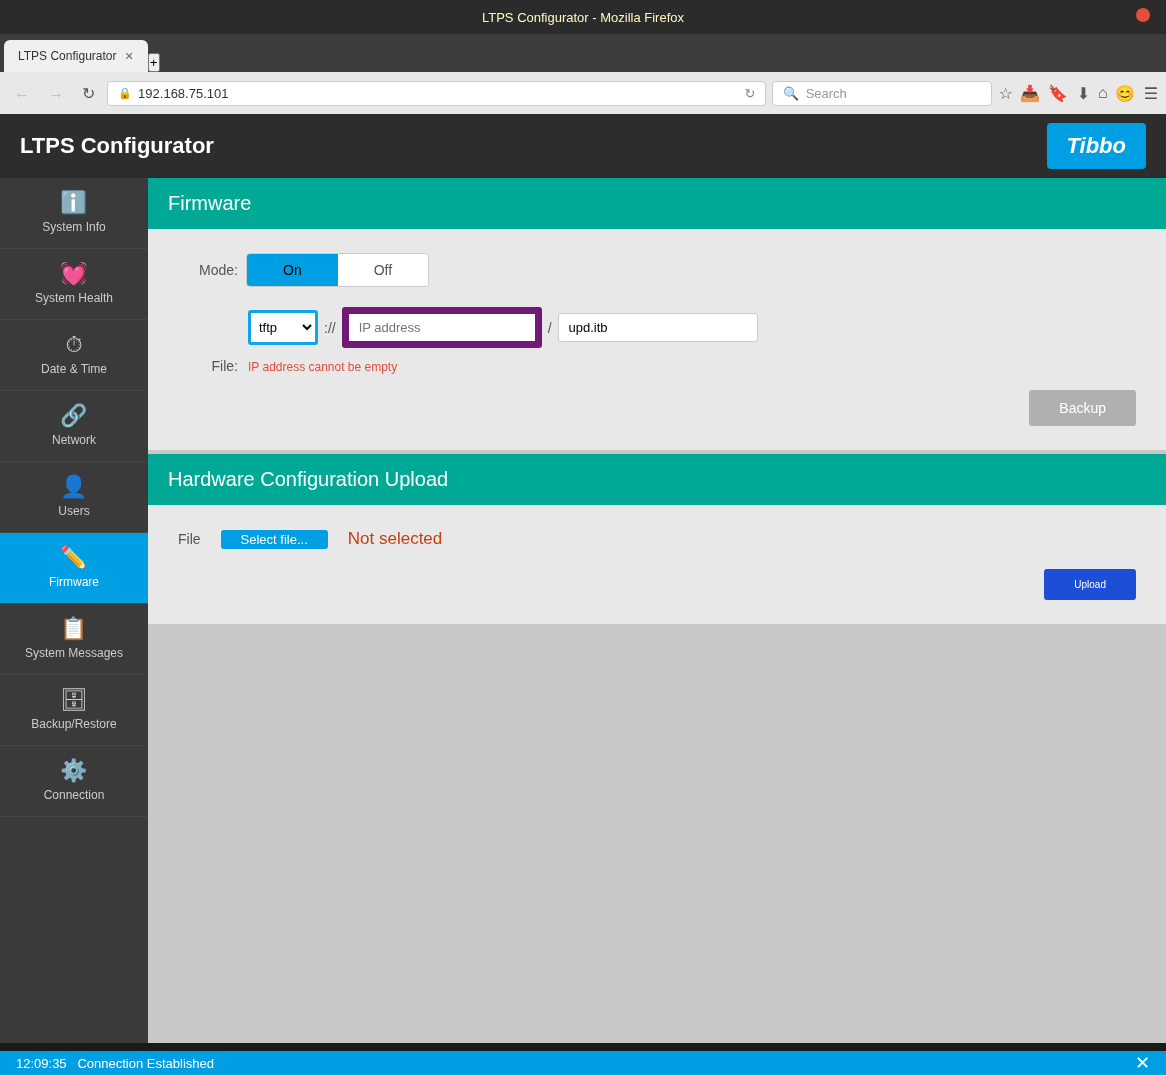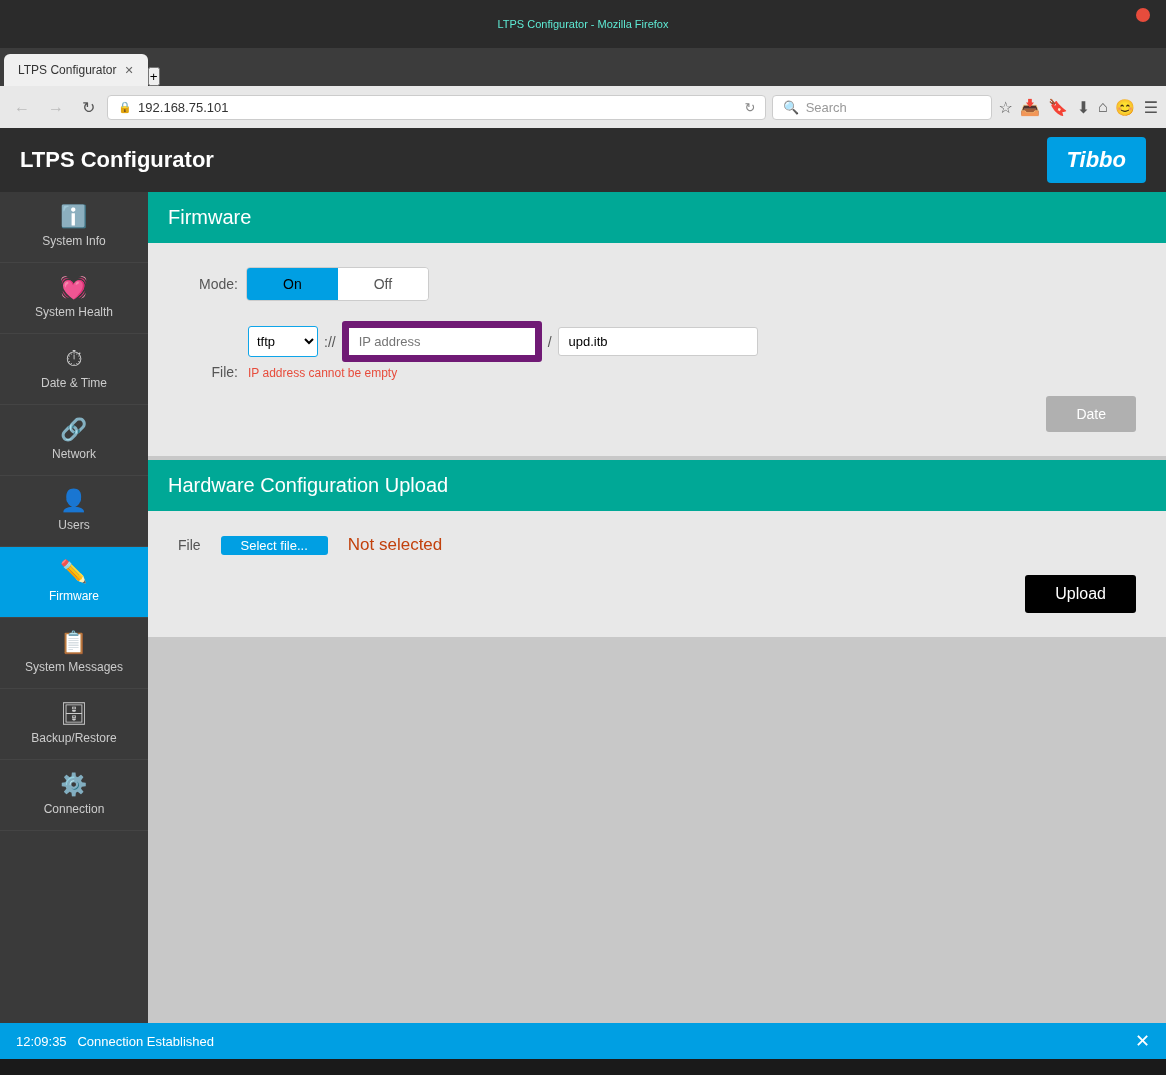--- a/index.html
+++ b/index.html
@@ -1,26 +1,26 @@
 <!DOCTYPE html>
 <html><head>
   <meta charset="utf-8">
   <style>
     * { box-sizing: border-box; margin: 0; padding: 0; }
     body { font-family: Arial, sans-serif; background: #1a1a1a; width: 1166px; height: 1075px; overflow: hidden; }
 
     
     .browser-title-bar {
       background: #2b2b2b;
-      height: 48px;
+      height: 34px;
       display: flex;
       align-items: center;
       justify-content: center;
-      color: #5eead4;
-      font-size: 11px;
+      color: #fef9c3;
+      font-size: 13px;
       position: relative;
     }
     .browser-close-btn {
       width: 14px; height: 14px;
       background: #e74c3c;
       border-radius: 50%;
       position: absolute;
       right: 16px;
       top: 8px;
     }
@@ -191,21 +191,21 @@
     
     .file-row {
       display: flex;
       align-items: flex-end;
       gap: 10px;
     }
     .file-label { color: #555; font-size: 14px; width: 60px; text-align: right; margin-top: 8px; }
     .file-inputs { display: flex; flex-direction: column; gap: 4px; }
     .file-input-row { display: flex; align-items: center; gap: 6px; }
     .protocol-select {
-      border: 1px solid #0ea5e9;
+      border: 3px solid #0ea5e9;
       padding: 6px 4px;
       font-size: 13px;
       background: white;
       border-radius: 3px;
       width: 70px;
     }
     .separator-text { color: #555; font-size: 14px; }
     .ip-input {
       border: 7px solid #701a75;
       padding: 6px 10px;
@@ -214,21 +214,21 @@
       width: 200px;
       color: #999;
     }
     .filename-input {
       border: 1px solid #ccc;
       padding: 6px 10px;
       font-size: 13px;
       border-radius: 3px;
       width: 200px;
     }
-    .error-text { color: #e74c3c; font-size: 12px; }
+    .error-text { color: #e74c3c; font-size: 12px; margin-top: 8px; }
 
     .apply-row {
       display: flex;
       justify-content: flex-end;
       margin-top: 16px;
     }
     .apply-btn {
       background: #b0b0b0;
       color: white;
       border: none;
@@ -255,39 +255,39 @@
       color: white;
       border: none;
       padding: 2px 20px;
       font-size: 13px;
       border-radius: 3px;
       cursor: pointer;
     }
     .not-selected-text { color: #c2410c; font-size: 17px; }
     .upload-row { display: flex; justify-content: flex-end; }
     .upload-btn {
-      background: #000000;
+      background: #1d4ed8;
       color: white;
       border: none;
       padding: 10px 30px;
-      font-size: 16px;
+      font-size: 10px;
       border-radius: 3px;
       cursor: pointer;
     }
 
     
     .status-bar {
       background: #009fe3;
-      height: 36px;
+      height: 24px;
       display: flex;
       align-items: center;
       padding: 0 16px;
       justify-content: space-between;
       position: fixed;
-      bottom: 16px;
+      bottom: 0;
       width: 1166px;
     }
     .status-text { color: white; font-size: 13px; }
     .status-close { color: white; font-size: 18px; cursor: pointer; }
   </style>
 </head>
 <body>
 
 <div class="browser-title-bar">
   <span>LTPS Configurator - Mozilla Firefox</span>
@@ -400,21 +400,21 @@
               <span class="separator-text">://</span>
               <input type="text" class="ip-input" placeholder="IP address" value="" style="">
               <span class="separator-text">/</span>
               <input type="text" class="filename-input" value="upd.itb" style="">
             </div>
             <div class="error-text">IP address cannot be empty</div>
           </div>
         </div>
 
         <div class="apply-row">
-          <button class="apply-btn">Date</button>
+          <button class="apply-btn">Backup</button>
         </div>
       </div>
     </div>
 
     <div>
       <div class="section-header">
         <span>Hardware Configuration Upload</span>
       </div>
       <div class="hw-section-body">
         <div class="hw-file-row">

